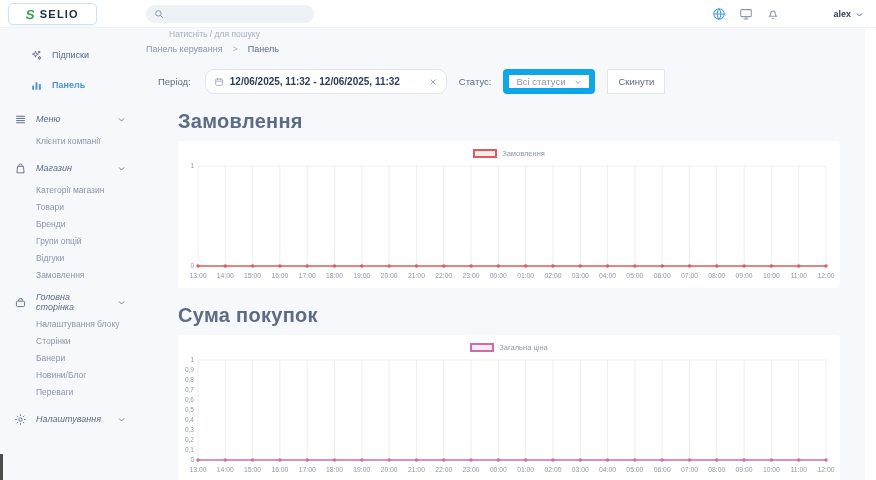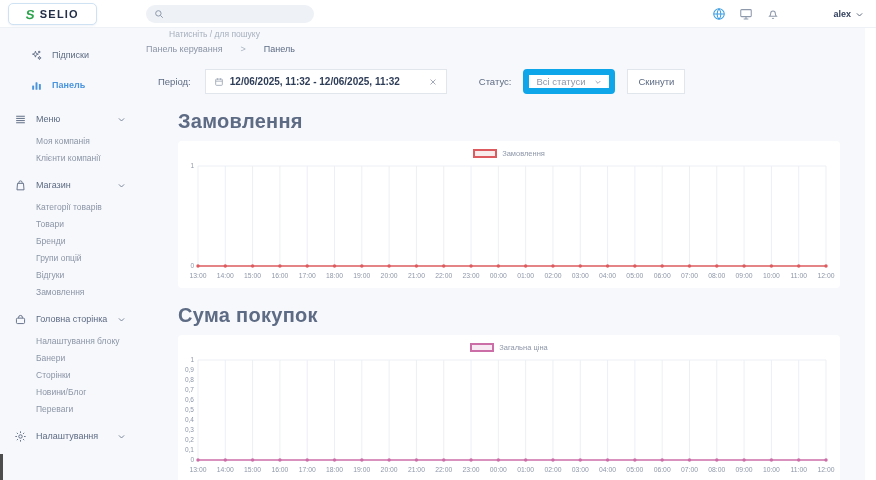--- a/index.html
+++ b/index.html
@@ -48,40 +48,40 @@
     position:absolute; top:28px; left:0; width:136px; bottom:0;
     padding:12px 0 0 0; overflow:hidden;
   }
   .s-top { display:flex; align-items:center; gap:9px; height:30px; padding-left:30px;
            font-size:9px; color:#5d6b84; cursor:pointer; }
   .s-top.active { color:#4a94dd; font-weight:700; }
   .s-link { color:#5d6b84; font-size:8.5px; padding-left:24px; height:26px; }
   .s-ic { width:13px; height:13px; flex:0 0 13px; display:flex; align-items:center; }
   .s-sec { display:flex; align-items:center; gap:9px; height:26px; margin-top:6px;
            padding-left:14px; padding-right:10px; font-size:9px; color:#5d6b84; cursor:pointer; }
-  .s-sec .s-label { flex:1; }
+  .s-sec .s-label { flex:1;font-style:italic; }
   .s-chev { width:9px; height:9px; color:#6e7c93; display:flex; align-items:center; }
   .s-child { padding-left:36px; height:17px; display:flex; align-items:center;
              font-size:8.5px; color:#8b95a7; cursor:pointer; }
   
   .main { position:absolute; top:28px; left:136px; right:0; bottom:0; overflow:hidden; }
-  .breadcrumb { margin:16px 0 0 10px; font-size:9px; display:flex; gap:18px; align-items:flex-start; }
+  .breadcrumb { margin:16px 0 0 10px; font-size:9px; display:flex; gap:10px; align-items:flex-start; }
   .bc-home { color:#8b95a7; cursor:pointer; }
   .bc-sep { color:#aab3c2; }
   .bc-cur { color:#5d6b84; }
   .filters { display:flex; align-items:center; margin:15px 0 0 22px; font-size:9.5px; }
   .f-label { color:#5d6b84; }
   .pinput {
     margin-left:14px; width:242px; height:25px; background:#fff;
-    border:1px solid #e1e5ec; border-radius:0; display:flex; align-items:center;
+    border:1px solid #e1e5ec; border-radius:9px; display:flex; align-items:center;
     padding:0 8px; gap:6px; cursor:pointer;
   }
   .pinput .pval { flex:1; font-size:10px; font-weight:700; color:#2d3c57; white-space:nowrap; }
   .icx { width:10px; height:10px; color:#9aa3b3; display:flex; align-items:center; }
-  .status-label { margin-left:32px; }
+  .status-label { margin-left:12px; }
   .sel {
     margin-left:12px; width:92px; height:25px; background:#fff;
     border:6px solid #0ea5e9; border-radius:4px; display:flex; align-items:center;
     justify-content:space-between; padding:0 7px; cursor:pointer;
   }
   .sel .sval { font-size:9.5px; color:#8f98a9; }
   .btn {
     margin-left:12px; height:25px; padding:0 10px; background:#fff;
     border:1px solid #e1e5ec; border-radius:0; display:flex; align-items:center;
     font-size:9.5px; color:#5d6b84; cursor:pointer;
@@ -176,59 +176,58 @@
           <path d="M4 6h16M4 10h16M4 14h16M4 18h16"></path>
         </svg>
       </span>
       <span class="s-label">Меню</span>
       <span class="s-chev">
         <svg viewBox="0 0 24 24" fill="none" stroke="currentColor" stroke-width="2.4">
           <polyline points="5 9 12 16 19 9"></polyline>
         </svg>
       </span>
     </div>
-    <div class="s-child">Моя компанія</div>
     <div class="s-child">Клієнти компанії</div>
     <div class="s-sec">
       <span class="s-ic">
         <svg viewBox="0 0 24 24" fill="none" stroke="currentColor" stroke-width="1.7">
           <path d="M6.5 8h11l1 12h-13z"></path>
           <path d="M9 8V6.5a3 3 0 0 1 6 0V8"></path>
         </svg>
       </span>
       <span class="s-label">Магазин</span>
       <span class="s-chev">
         <svg viewBox="0 0 24 24" fill="none" stroke="currentColor" stroke-width="2.4">
           <polyline points="5 9 12 16 19 9"></polyline>
         </svg>
       </span>
     </div>
-    <div class="s-child">Категорії товарів</div>
+    <div class="s-child">Категорії магазин</div>
     <div class="s-child">Товари</div>
     <div class="s-child">Бренди</div>
     <div class="s-child">Групи опцій</div>
     <div class="s-child">Відгуки</div>
     <div class="s-child">Замовлення</div>
     <div class="s-sec">
       <span class="s-ic">
         <svg viewBox="0 0 24 24" fill="none" stroke="currentColor" stroke-width="1.7">
           <rect x="4.5" y="9.5" width="15" height="10" rx="2"></rect>
           <path d="M8.5 9.5V8a3.5 3.5 0 0 1 7 0v1.5"></path>
         </svg>
       </span>
       <span class="s-label">Головна сторінка</span>
       <span class="s-chev">
         <svg viewBox="0 0 24 24" fill="none" stroke="currentColor" stroke-width="2.4">
           <polyline points="5 9 12 16 19 9"></polyline>
         </svg>
       </span>
     </div>
     <div class="s-child">Налаштування блоку</div>
+    <div class="s-child">Сторінки</div>
     <div class="s-child">Банери</div>
-    <div class="s-child">Сторінки</div>
     <div class="s-child">Новини/Блог</div>
     <div class="s-child">Переваги</div>
     <div class="s-sec">
       <span class="s-ic">
         <svg viewBox="0 0 24 24" fill="none" stroke="currentColor" stroke-width="1.7">
           <circle cx="12" cy="12" r="3.2"></circle>
           <path d="M12 2.5v3M12 18.5v3M2.5 12h3M18.5 12h3M5.2 5.2l2.1 2.1M16.7 16.7l2.1 2.1M18.8 5.2l-2.1 2.1M7.3 16.7l-2.1 2.1"></path>
         </svg>
       </span>
       <span class="s-label">Налаштування</span>

